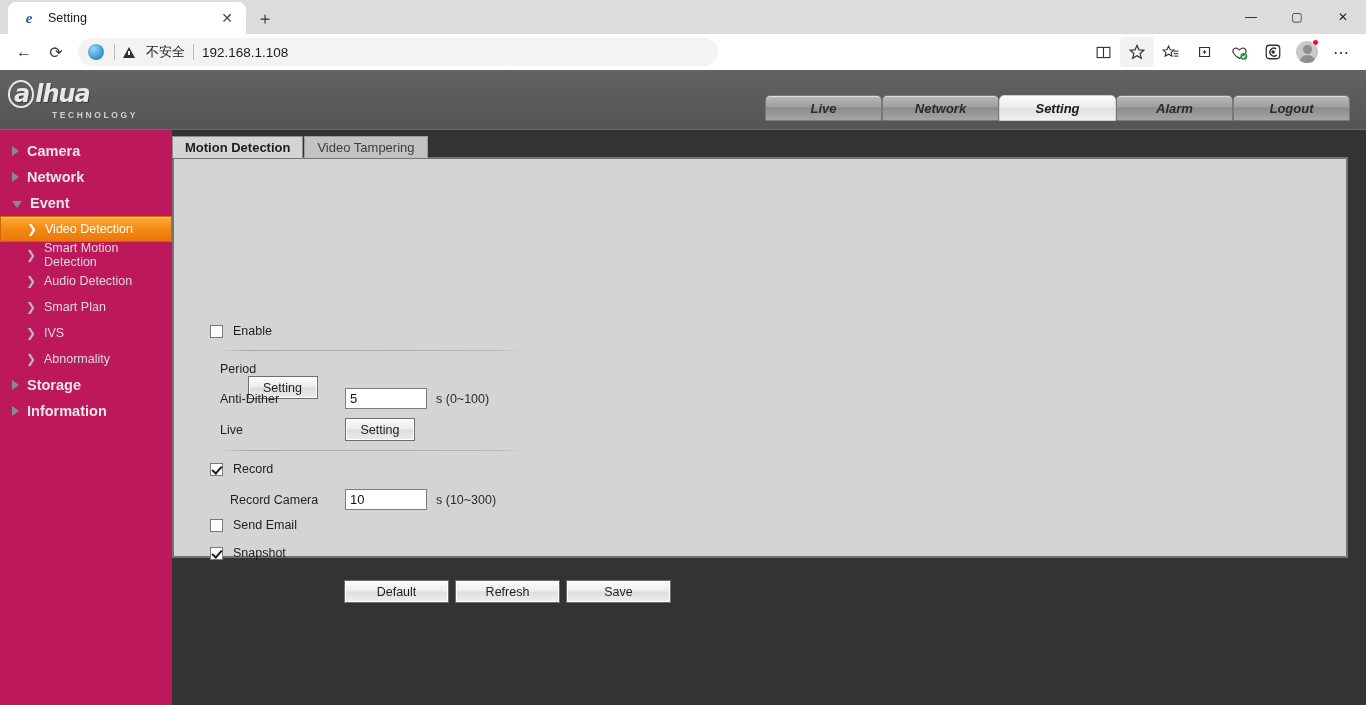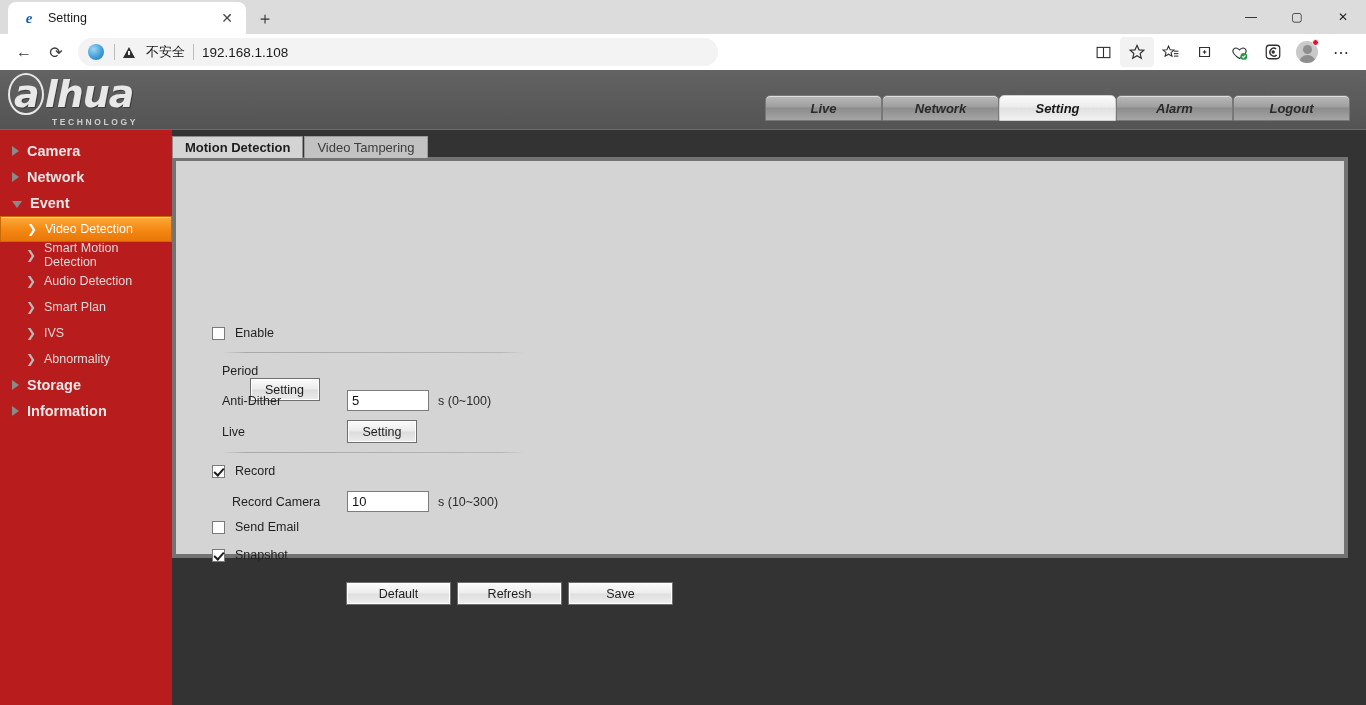--- a/index.html
+++ b/index.html
@@ -103,21 +103,21 @@
     border-bottom: 1px solid #6b6b6b;
     position: relative;
   }
   .logo {
     position: absolute; left: 8px; top: 6px;
     width: 152px; height: 48px;
     display: flex; flex-direction: column; justify-content: center;
   }
   .logo-word {
     font-family: "DejaVu Sans", sans-serif;
-    font-size: 38px; font-weight: bold; font-style: italic;
+    font-size: 24px; font-weight: bold; font-style: italic;
     color: #e8e8e8; letter-spacing: -1px; line-height: 1;
     text-shadow: 1px 1px 0 #3c3c3c;
     white-space: nowrap;
   }
   .logo-word .acap {
     display: inline-block;
     border: 2.5px solid #e8e8e8;
     border-radius: 50% 50% 48% 48%;
     padding: 0px 3px 0 4px;
     margin-right: 1px;
@@ -145,21 +145,21 @@
     background: linear-gradient(180deg, #fbfbfb 0%, #ececec 45%, #e0e0e0 52%, #f2f2f2 100%);
     color: #1a1a1a; border-color: #cfcfcf;
   }
 
   .dev-body { position: relative; width: 100%; height: 575px; }
 
   
   .sidebar {
     position: absolute; left: 0; top: 0;
     width: 172px; height: 100%;
-    background: #b91c1c;
+    background: #be185d;
     padding-top: 8px;
   }
   .nav-top {
     height: 26px; display: flex; align-items: center;
     padding-left: 12px; cursor: pointer;
   }
   .nav-top .tri {
     width: 0; height: 0; margin-right: 8px;
     border-top: 5px solid transparent; border-bottom: 5px solid transparent;
     border-left: 7px solid #8a8a8a;
@@ -186,21 +186,21 @@
     box-shadow: inset 0 1px 0 rgba(255,255,255,0.35);
   }
   .nav-sub.active .lbl { color: #ffffff; font-weight: normal; }
   .nav-sub.active .chev { color: #ffffff; }
 
   
   .content-panel {
     position: absolute; left: 172px; top: 27px;
     width: 1176px; height: 401px;
     background: #d4d4d4;
-    border: 4px solid #737373;
+    border: 2px solid #737373;
   }
 
   .tabbar { position: absolute; left: 172px; top: 6px; height: 22px; display: flex; z-index: 5;}
   .ui-tab {
     height: 22px; padding: 0 12px;
     display: flex; align-items: center;
     font-size: 13px; cursor: pointer;
     border: 1px solid #8d8d8d; border-bottom: none;
   }
   .ui-tab.active {

